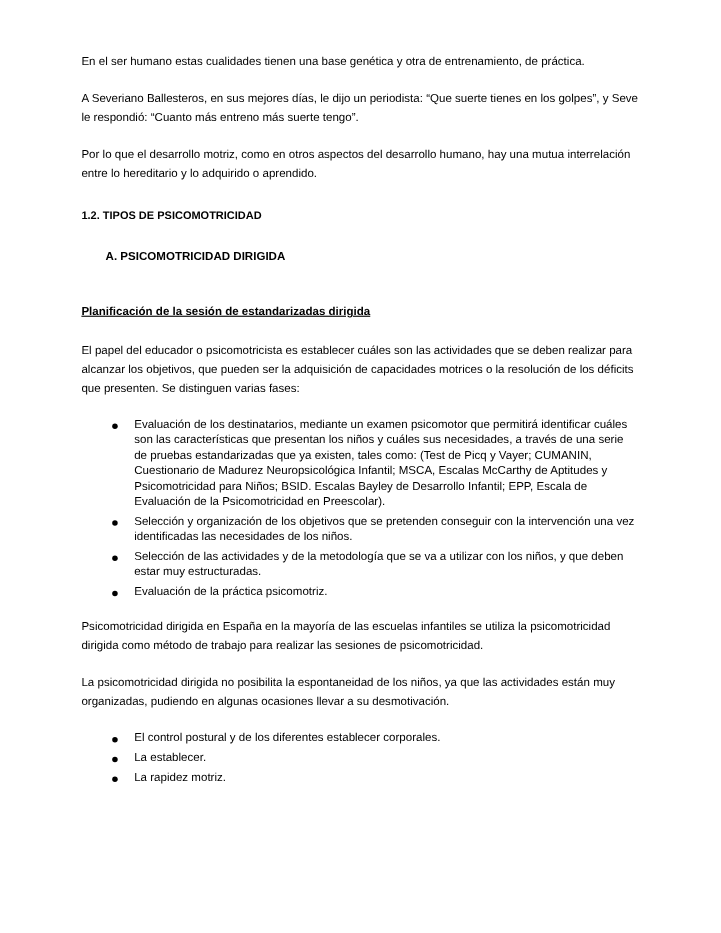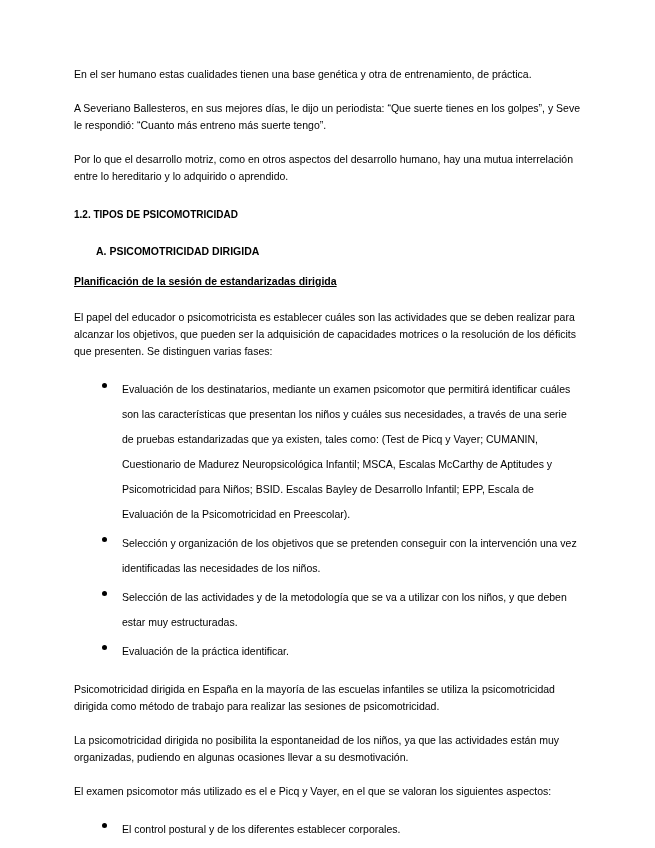--- a/index.html
+++ b/index.html
@@ -12,62 +12,62 @@
     width: 655px;
     height: 848px;
     font-family: "Liberation Sans", sans-serif;
     color: #000000;
     -webkit-font-smoothing: antialiased;
   }
   .page {
     box-sizing: border-box;
     width: 655px;
     height: 848px;
-    padding: 66px 74px 40px 74px;
+    padding: 48px 74px 40px 74px;
     background: #ffffff;
     position: relative;
   }
   .doc-body {
     font-size: 10.5px;
     line-height: 17px;
   }
   p.para {
     margin: 0 0 17px 0;
     text-align: left;
   }
   h2.heading-num {
     font-size: 10px;
     font-weight: bold;
     margin: 22px 0 20px 0;
     line-height: 16px;
   }
   h3.heading-letter {
     font-size: 10.5px;
     font-weight: bold;
-    margin: 0 0 14px 0;
+    margin: 0 0 34px 0;
     padding-left: 22px;
     line-height: 16px;
   }
   h4.heading-underline {
     font-size: 10.5px;
     font-weight: bold;
     text-decoration: underline;
     margin: 0 0 20px 0;
     line-height: 16px;
   }
   ul.bullets {
     list-style: none;
     margin: 0 0 17px 0;
     padding: 0 0 0 28px;
   }
   ul.bullets li {
     position: relative;
     padding-left: 20px;
     margin-bottom: 0px;
-    line-height: 25px;
+    line-height: 14px;
   }
   ul.bullets li + li {
     margin-top: 4px;
   }
   ul.bullets li .dot {
     position: absolute;
     left: 0;
     top: 5.5px;
     width: 5px;
     height: 5px;
@@ -110,35 +110,38 @@
       <li>
         <span class="dot"></span>
         <span class="li-text">Selección y organización de los objetivos que se pretenden conseguir con la intervención una vez identificadas las necesidades de los niños.</span>
       </li>
       <li>
         <span class="dot"></span>
         <span class="li-text">Selección de las actividades y de la metodología que se va a utilizar con los niños, y que deben estar muy estructuradas.</span>
       </li>
       <li>
         <span class="dot"></span>
-        <span class="li-text">Evaluación de la práctica identificar.</span>
+        <span class="li-text">Evaluación de la práctica psicomotriz.</span>
       </li>
     </ul>
 
     <p class="para">Psicomotricidad dirigida en España en la mayoría de las escuelas infantiles se utiliza la psicomotricidad dirigida como método de trabajo para realizar las sesiones de psicomotricidad.</p>
 
     <p class="para">La psicomotricidad dirigida no posibilita la espontaneidad de los niños, ya que las actividades están muy organizadas, pudiendo en algunas ocasiones llevar a su desmotivación.</p>
 
-    <p class="para">El examen psicomotor más utilizado es el e Picq y Vayer, en el que se valoran los siguientes aspectos:</p>
 
     <ul class="bullets">
       <li>
         <span class="dot"></span>
         <span class="li-text">El control postural y de los diferentes establecer corporales.</span>
       </li>
       <li>
         <span class="dot"></span>
         <span class="li-text">La establecer.</span>
       </li>
+      <li>
+        <span class="dot"></span>
+        <span class="li-text">La rapidez motriz.</span>
+      </li>
     </ul>
 
   </div>
 </div>
 
 </body></html>

